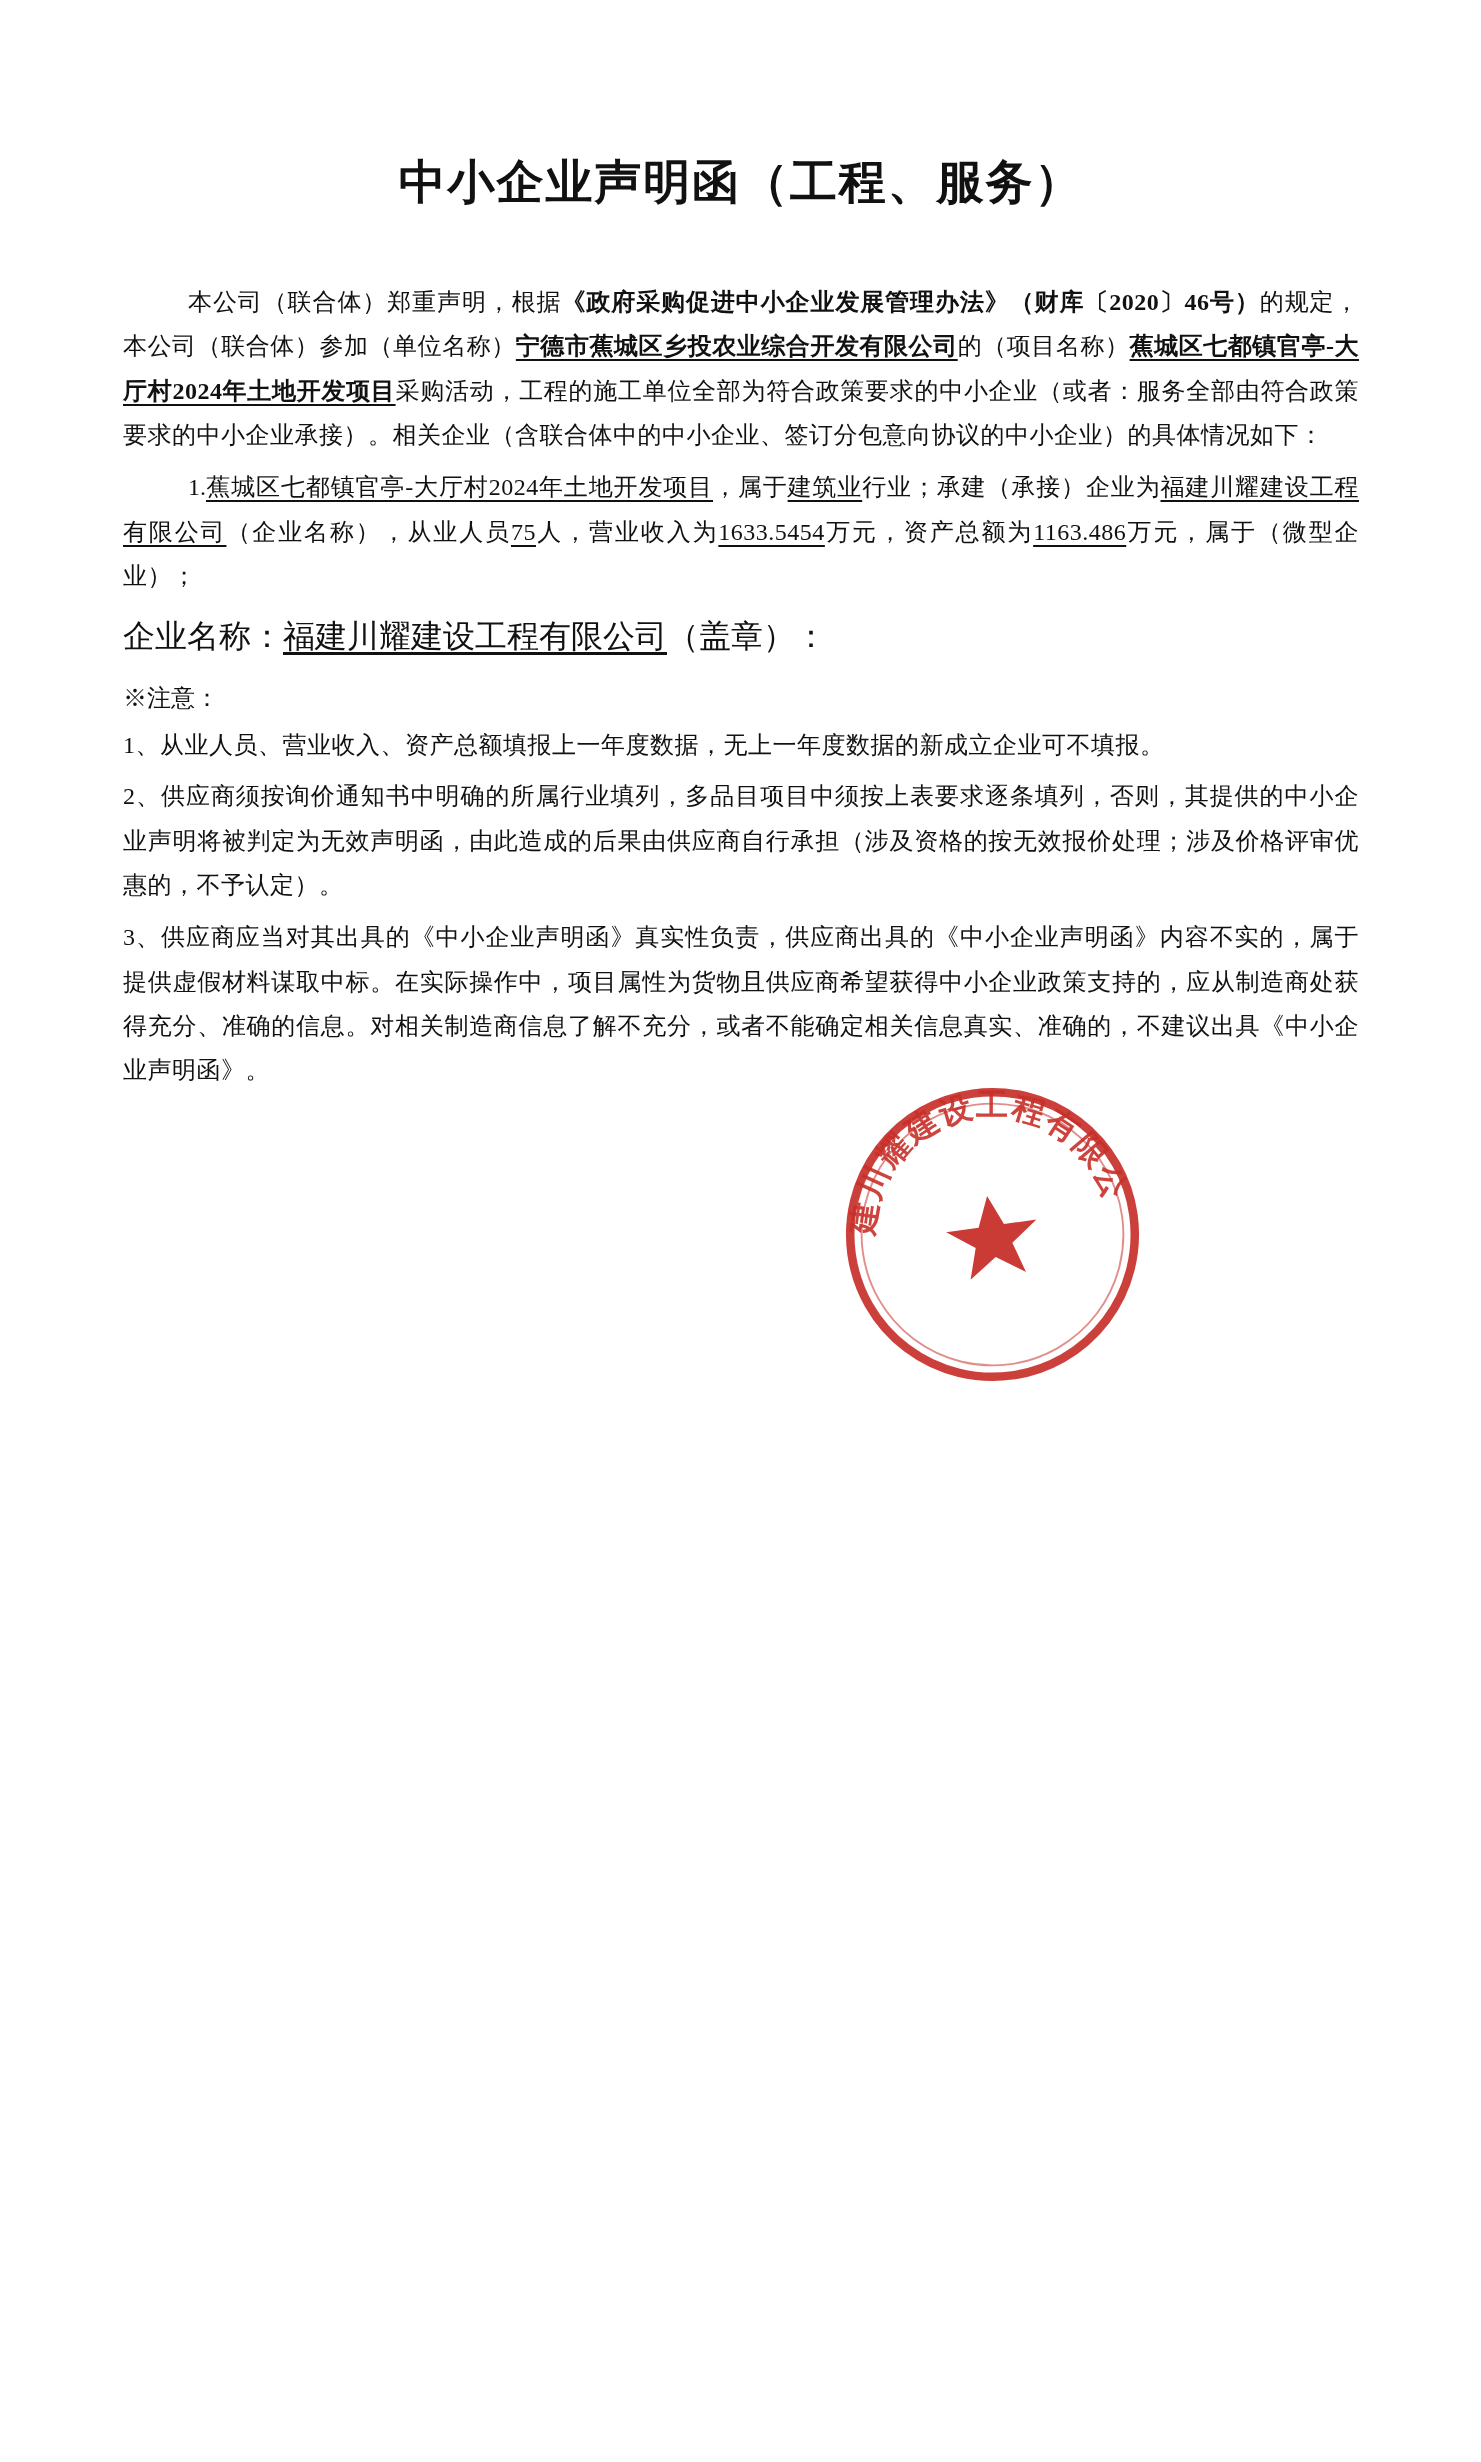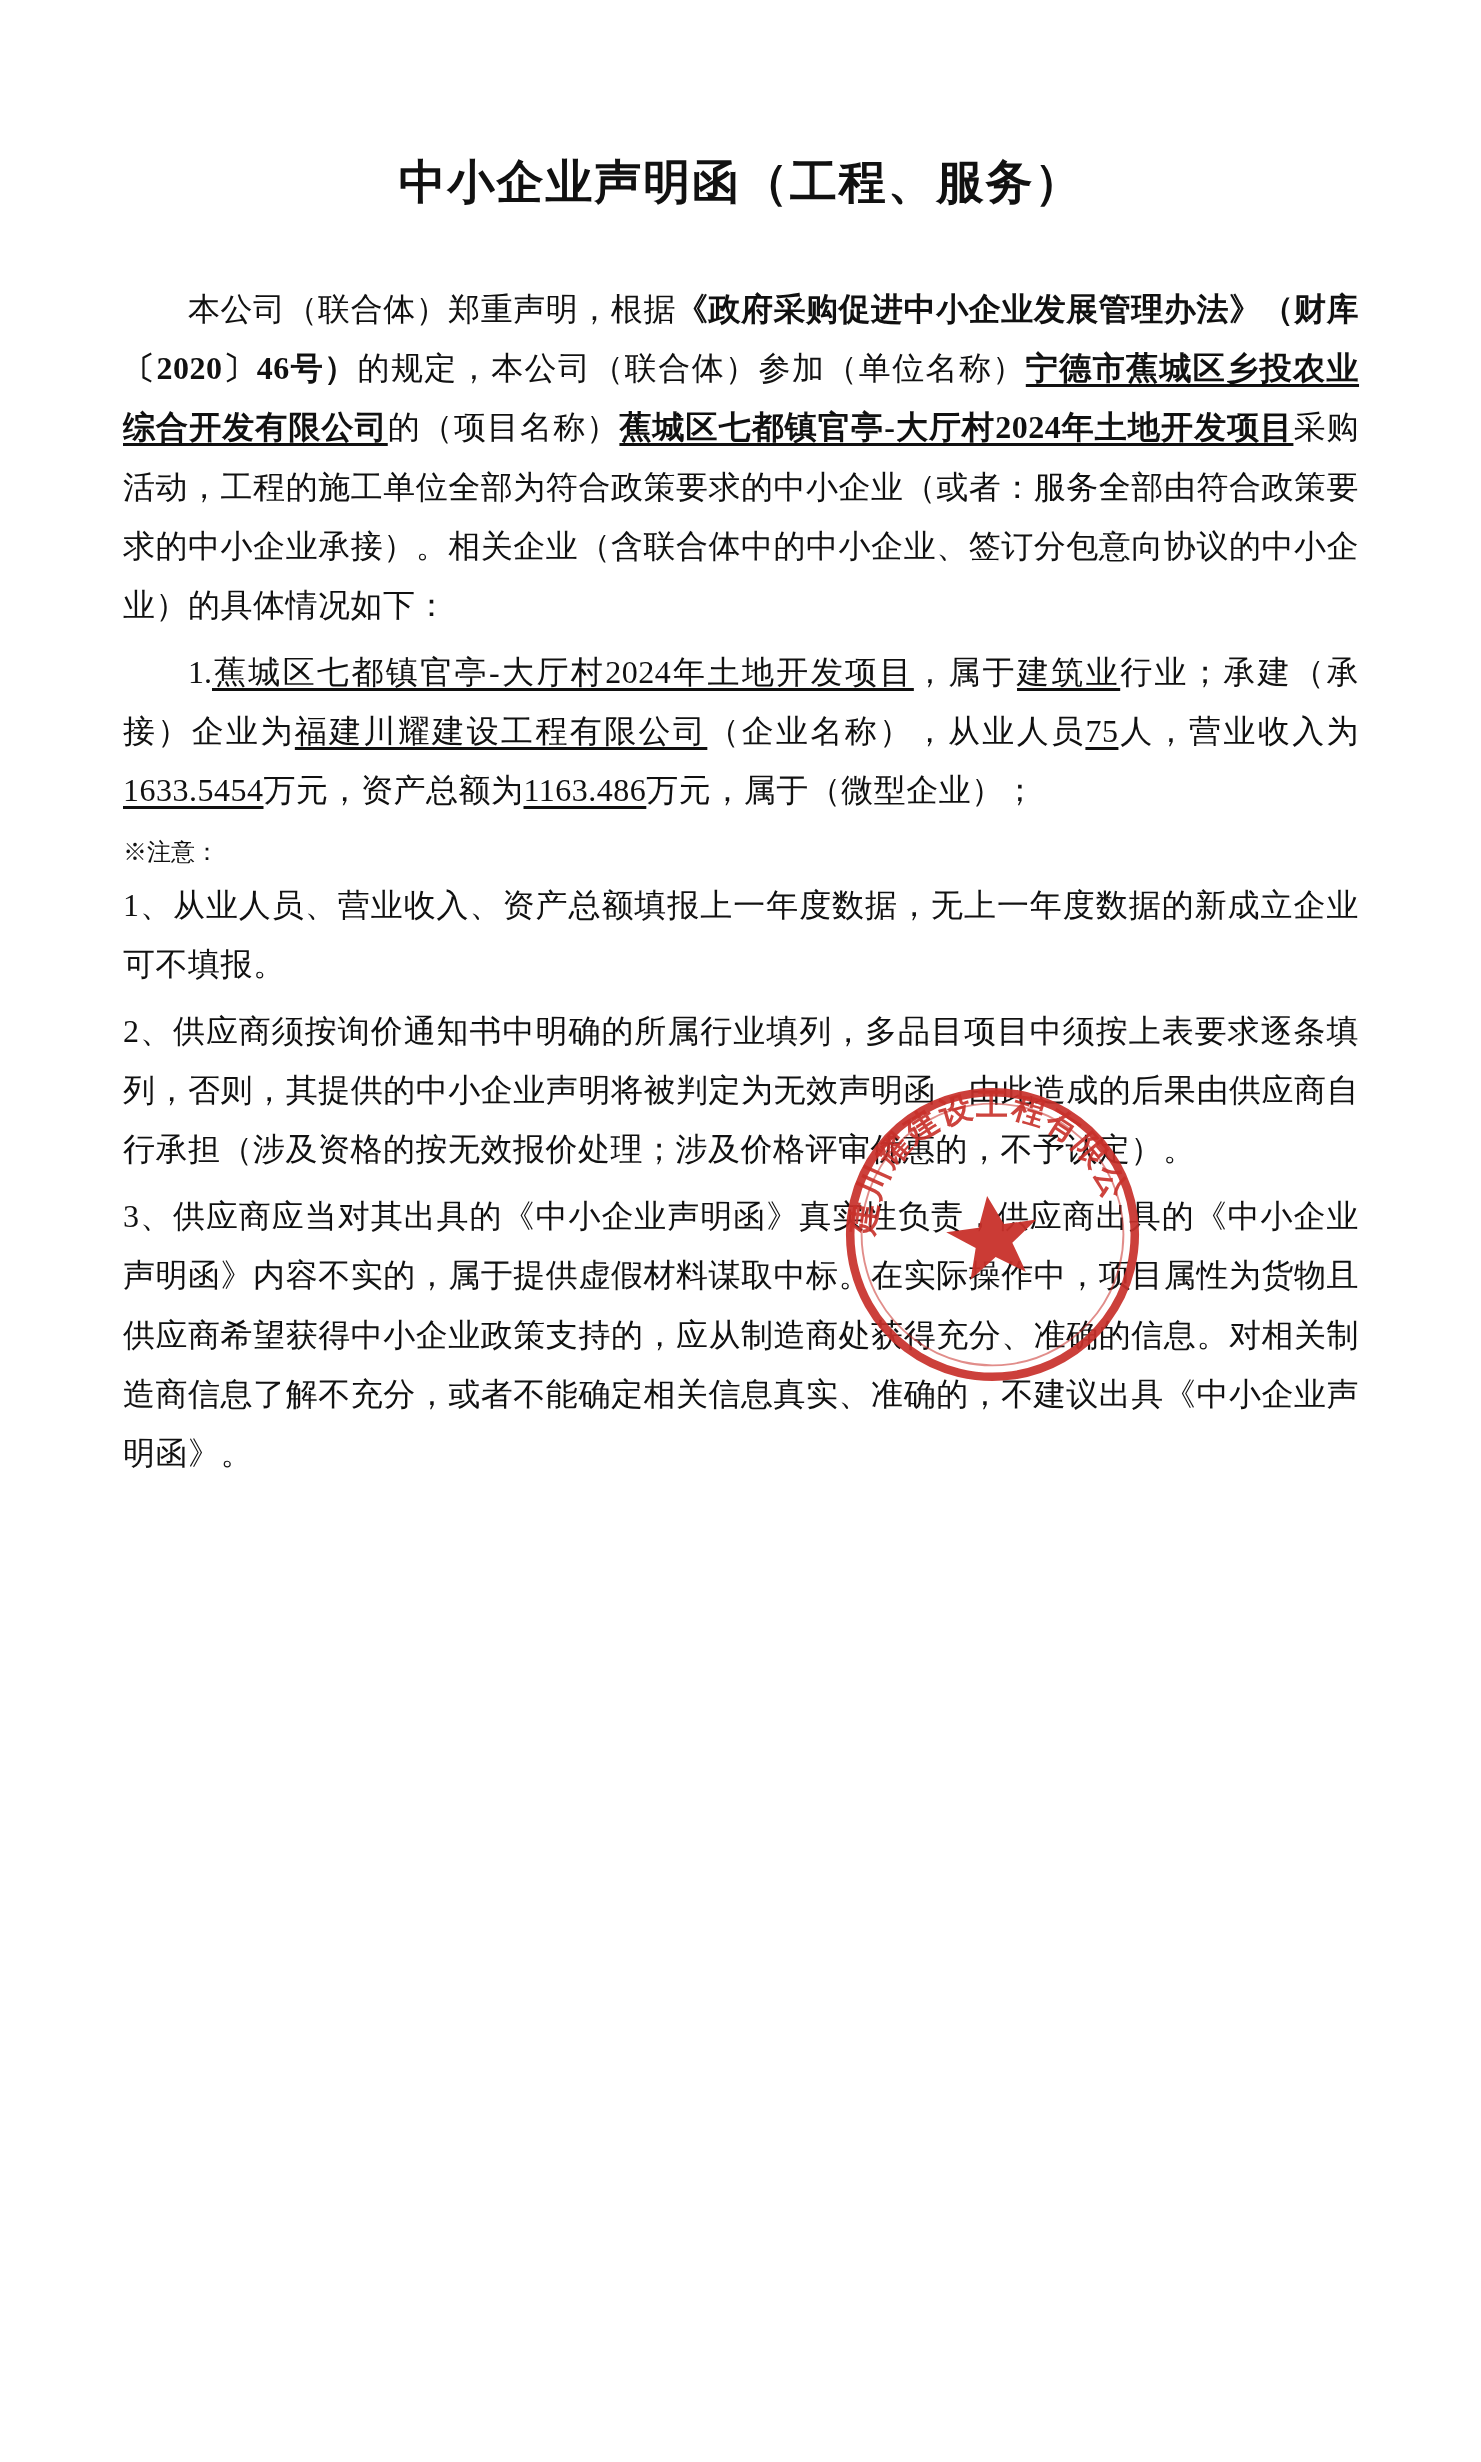--- a/index.html
+++ b/index.html
@@ -24,21 +24,21 @@
   }
   .doc-title {
     text-align: center;
     font-size: 47px;
     font-weight: bold;
     letter-spacing: 1.9px;
     margin: 47px 0 66px 0;
     font-family: "Liberation Serif", "DejaVu Serif", serif;
   }
   .para {
-    font-size: 32px;
+    font-size: 24px;
     line-height: 1.85;
     text-align: justify;
     text-justify: inter-ideograph;
     margin: 0 0 7.6px 0;
     letter-spacing: 0.5px;
   }
   .indent {
     text-indent: 65px;
   }
   .u {
@@ -90,20 +90,21 @@
 <body>
 
 <div class="page">
 
   <div class="doc-title">中小企业声明函（工程、服务）</div>
 
   <p class="para indent"><span>本公司（联合体）郑重声明，根据</span><span class="b">《政府采购促进中小企业发展管理办法》（财库〔2020〕46号）</span><span>的规定，本公司（联合体）参加（单位名称）</span><span class="u b">宁德市蕉城区乡投农业综合开发有限公司</span><span>的（项目名称）</span><span class="u b">蕉城区七都镇官亭-大厅村2024年土地开发项目</span><span>采购活动，工程的施工单位全部为符合政策要求的中小企业（或者：服务全部由符合政策要求的中小企业承接）。相关企业（含联合体中的中小企业、签订分包意向协议的中小企业）的具体情况如下：</span></p>
 
   <p class="para indent"><span class="list-num">1.</span><span class="u">蕉城区七都镇官亭-大厅村2024年土地开发项目</span><span>，属于</span><span class="u">建筑业</span><span>行业；承建（承接）企业为</span><span class="u">福建川耀建设工程有限公司</span><span>（企业名称），从业人员</span><span class="u">75</span><span>人，营业收入为</span><span class="u">1633.5454</span><span>万元，资产总额为</span><span class="u">1163.486</span><span>万元，属于（</span><span>微型企业</span><span>）；</span></p>
 
+  <p class="company-line"><span>企业名称：</span><span class="u">福建川耀建设工程有限公司</span><span>（盖章）：</span></p>
 
 
   <p class="note-title">※注意：</p>
 
   <p class="para">1、从业人员、营业收入、资产总额填报上一年度数据，无上一年度数据的新成立企业可不填报。</p>
   <p class="para">2、供应商须按询价通知书中明确的所属行业填列，多品目项目中须按上表要求逐条填列，否则，其提供的中小企业声明将被判定为无效声明函，由此造成的后果由供应商自行承担（涉及资格的按无效报价处理；涉及价格评审优惠的，不予认定）。</p>
   <p class="para">3、供应商应当对其出具的《中小企业声明函》真实性负责，供应商出具的《中小企业声明函》内容不实的，属于提供虚假材料谋取中标。在实际操作中，项目属性为货物且供应商希望获得中小企业政策支持的，应从制造商处获得充分、准确的信息。对相关制造商信息了解不充分，或者不能确定相关信息真实、准确的，不建议出具《中小企业声明函》。</p>
 
   <div class="stamp">
     <svg viewBox="0 0 330 330" width="313" height="313" aria-hidden="true">

